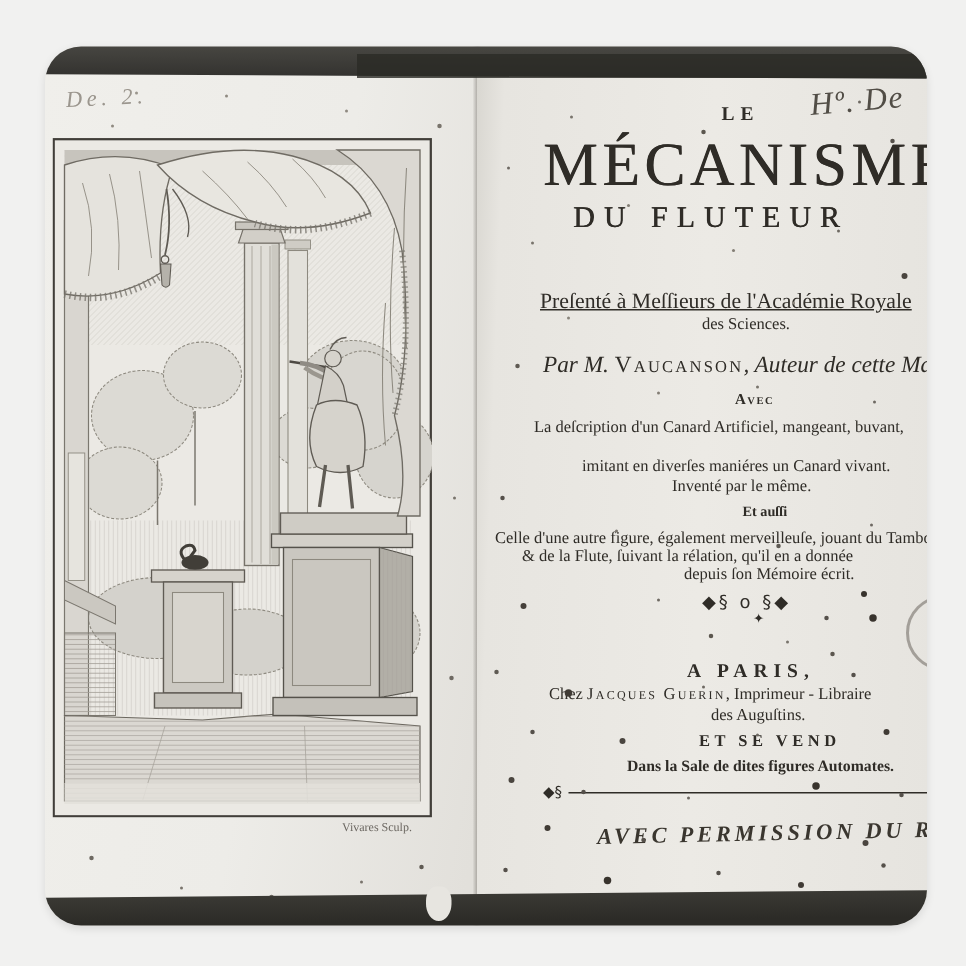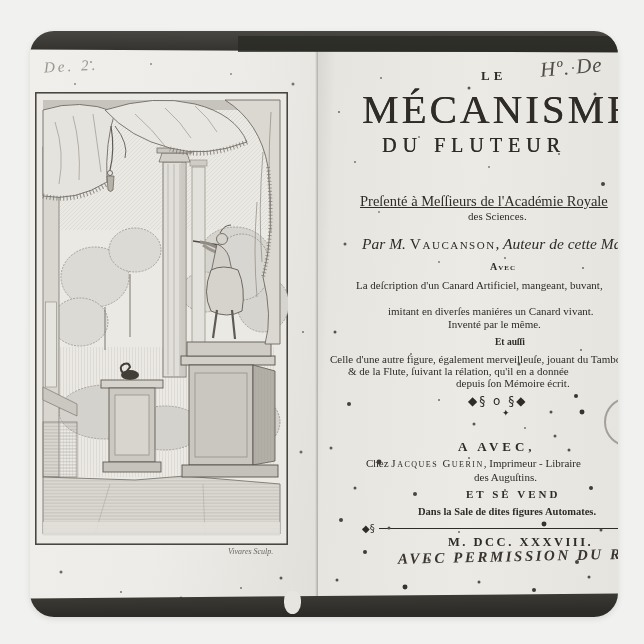--- a/index.html
+++ b/index.html
@@ -26,21 +26,21 @@
               border-radius:45% 45% 55% 55%;}
 
   
   .pencil-left{position:absolute;top:27px;left:14px;font-size:15px;font-style:italic;
                color:#9b968e;letter-spacing:3px;transform:rotate(-3deg);}
   .pencil-right{position:absolute;top:24px;left:222px;font-size:21px;font-style:italic;
                 color:#514d46;letter-spacing:1px;transform:rotate(-5deg);white-space:nowrap;}
 
   
   .plate{position:absolute;left:5px;top:61px;}
-  .signature{position:absolute;left:198px;top:516px;font-size:8px;font-style:italic;color:#6b6761;}
+  .signature{position:absolute;left:198px;top:516px;font-size:8px;color:#6b6761;}
 
   
   .ln{position:absolute;white-space:nowrap;color:#2f2c27;}
   .thick{text-shadow:0.35px 0 0 currentColor;}
   .it{font-style:italic;}
   .sc{font-variant:small-caps;letter-spacing:1.5px;}
   .t-le{top:37px;left:163px;font-size:13px;font-weight:bold;letter-spacing:4px;}
   .t-title{top:54px;left:44px;font-size:41px;letter-spacing:3px;}
   .t-title2{top:103px;left:64px;font-size:20px;letter-spacing:6px;}
   .t-title3{top:130px;left:82px;font-size:20px;letter-spacing:4px;}
@@ -246,35 +246,34 @@
 
       <div class="ln t-etaussi">Et auſſi</div>
 
       <div class="ln small t-f0">Celle d'une autre figure, également merveilleuſe, jouant du Tambourin</div>
       <div class="ln small t-f1">&amp; de la Flute, ſuivant la rélation, qu'il en a donnée</div>
       <div class="ln small t-f2">depuis ſon Mémoire écrit.</div>
 
       <div class="ln t-orn orn">◆§ o §◆</div>
       <div class="ln t-orn2 orn">✦</div>
 
-      <div class="ln t-paris">A AVEC,</div>
+      <div class="ln t-paris">A PARIS,</div>
       <div class="ln t-pub">
         <span>Chez </span><span class="sc">Jacques Guerin</span><span>, Imprimeur - Libraire</span>
       </div>
       <div class="ln t-pub2">des Auguſtins.</div>
 
       <div class="ln t-vend">ET SE VEND</div>
       <div class="ln t-vendloc">Dans la Sale de dites figures Automates.</div>
 
       <div class="ln t-rule">
         <span class="rule-fleuron orn">◆§</span>
         <span class="rule-line"></span>
       </div>
 
-      <div class="ln t-date">M. DCC. XXXVIII.</div>
       <div class="ln t-perm">AVEC PERMISSION DU ROI.</div>
 
       <div class="stamp-arc"></div>
       <div class="speck speckles-right"></div>
     </div>
 
     <div class="band-top"></div>
     <div class="band-top-inner"></div>
     <div class="band-bottom"></div>
     <div class="band-notch"></div>

